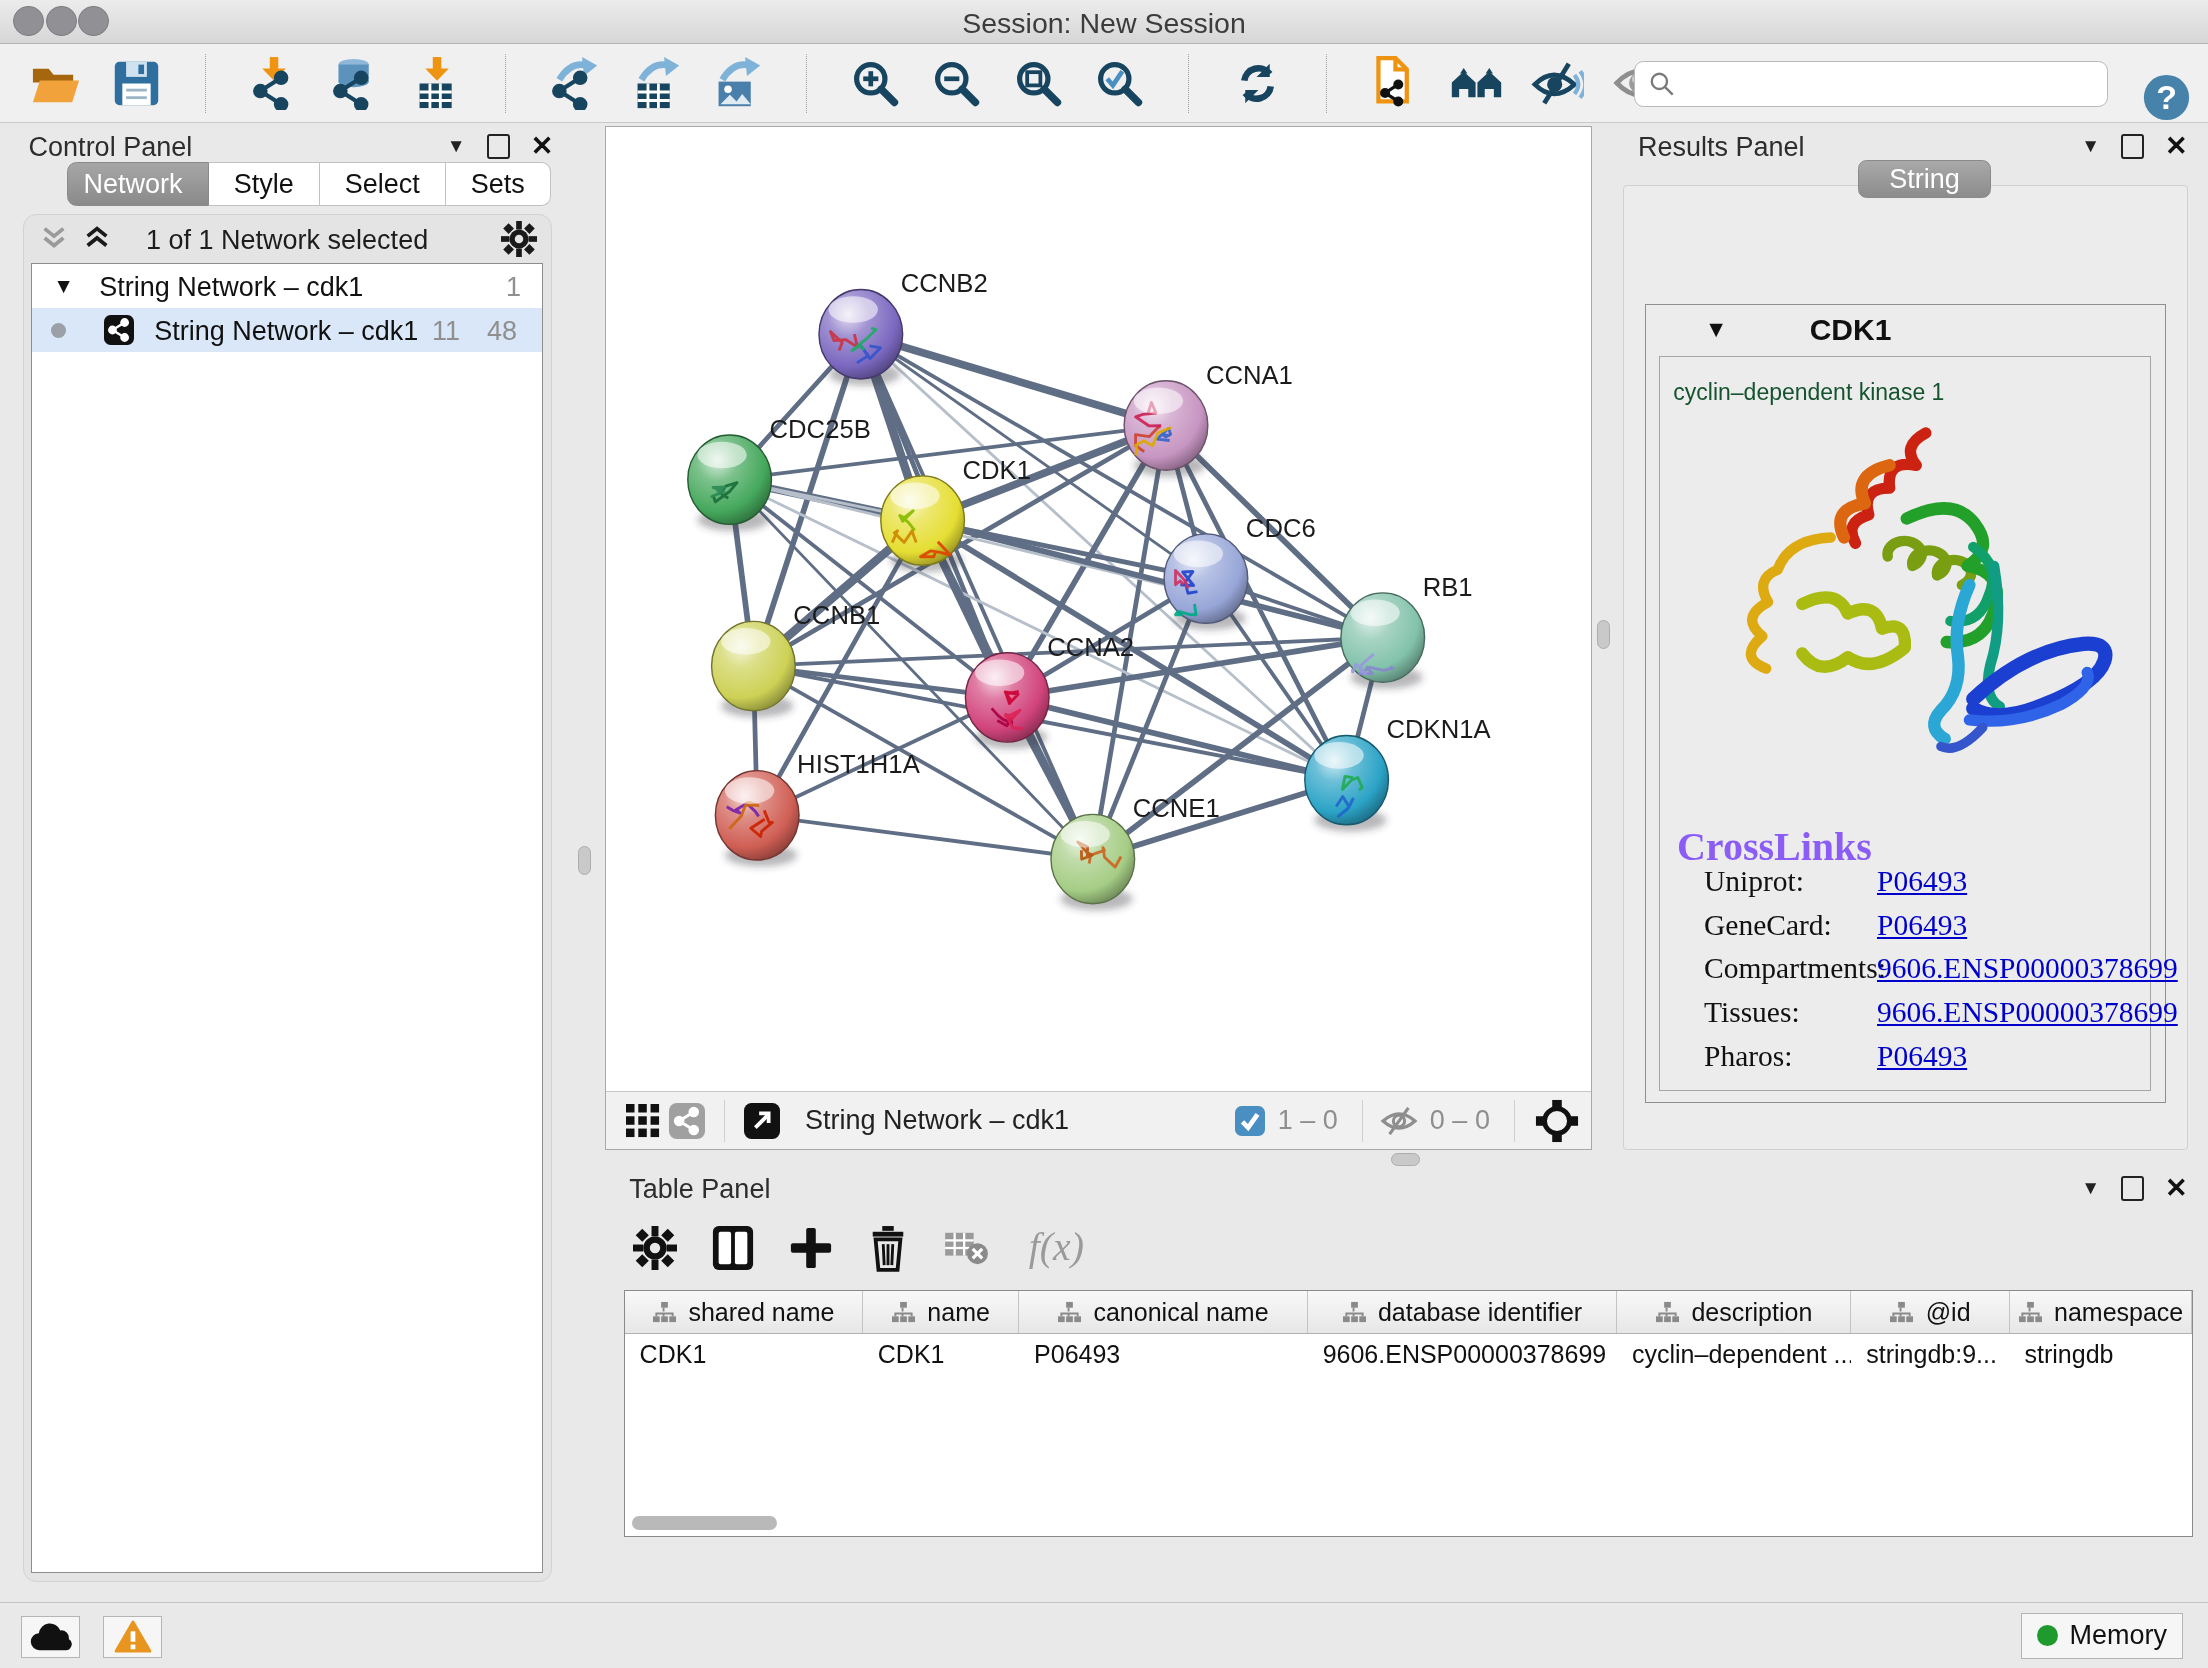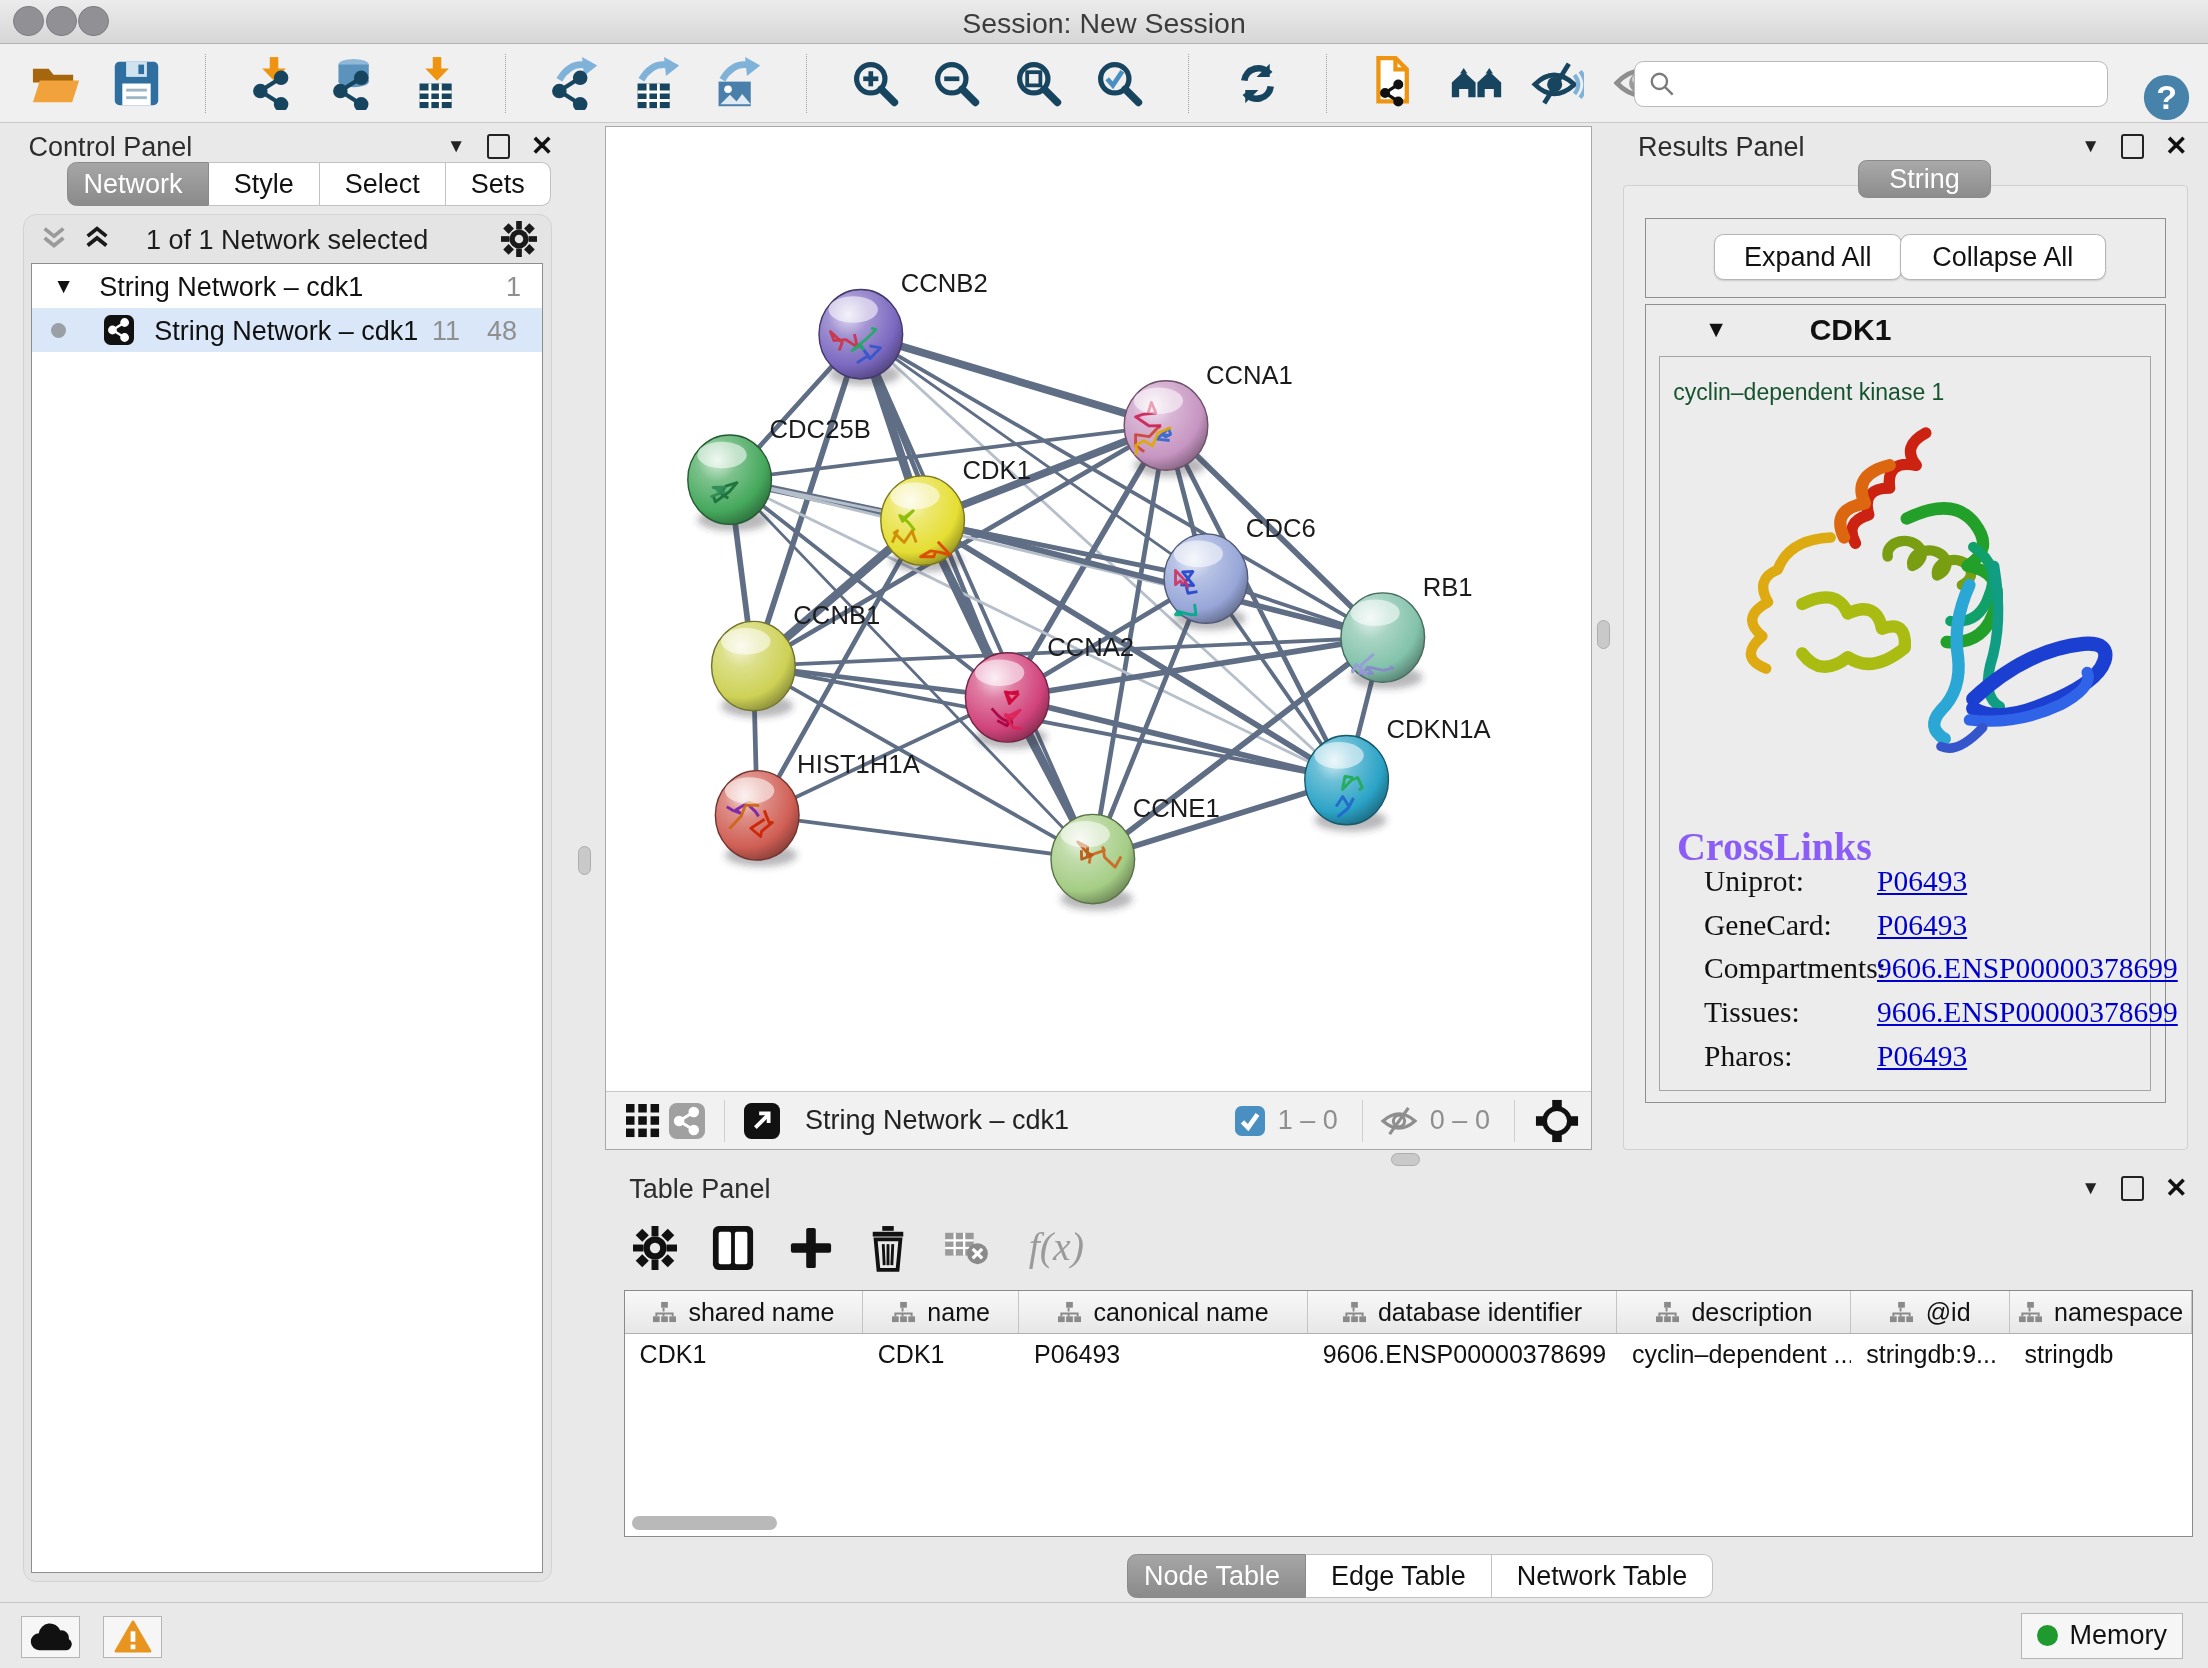--- a/index.html
+++ b/index.html
@@ -706,24 +706,20 @@
     <div class="panel-header">
       <div class="panel-title">Results Panel</div>
       <div class="panel-btns">
         <span class="pb-tri">▼</span>
         <span class="pb-sq"></span>
         <span class="pb-x">✕</span>
       </div>
     </div>
     <div class="string-pill">String</div>
     <div class="rp-body">
-      <div class="rp-box1">
-        <div class="rp-btn" style="left:68px;width:186px;">Expand All</div>
-        <div class="rp-btn" style="right:59px;width:204px;">Collapse All</div>
-      </div>
       <div class="rp-box2">
         <div class="rp2-head">
           <span class="rp2-tri">▼</span>
           <span class="rp2-name">CDK1</span>
         </div>
         <div class="rp2-inner">
           <div class="rp-desc">cyclin–dependent kinase 1</div>
           <div style="position:absolute;left:28.5px;top:57px;">
             <svg width="447" height="399" viewBox="0 0 470 420">
               <g fill="none" stroke-linecap="round" stroke-linejoin="round">
@@ -950,25 +946,20 @@
           <div class="tp-dc" style="width: 241px;">CDK1</div>
           <div class="tp-dc" style="width: 158px;">CDK1</div>
           <div class="tp-dc" style="width: 292px;">P06493</div>
           <div class="tp-dc" style="width: 313px;">9606.ENSP00000378699</div>
           <div class="tp-dc" style="width: 237px;">cyclin–dependent ...</div>
           <div class="tp-dc" style="width: 160px;">stringdb:9...</div>
           <div class="tp-dc" style="width: 185px;">stringdb</div>
         </div>
       <div class="tp-hscroll"></div>
     </div>
-    <div class="tp-tabs" id="tp-tabs">
-        <div class="seg-tab sel">Node Table</div>
-        <div class="seg-tab">Edge Table</div>
-        <div class="seg-tab">Network Table</div>
-      </div>
   </div>
 
   <div class="statusbar">
     <div class="sb-btn" style="left:21px">
       <span>
         <svg width="42" height="30" viewBox="0 0 44 32">
             <path d="M10 30 a9 9 0 0 1 -1 -18 a12 12 0 0 1 23 -3 a8 8 0 0 1 9 9 a6.5 6.5 0 0 1 -4 12 z" fill="#111"></path>
           </svg>
       </span>
     </div>

